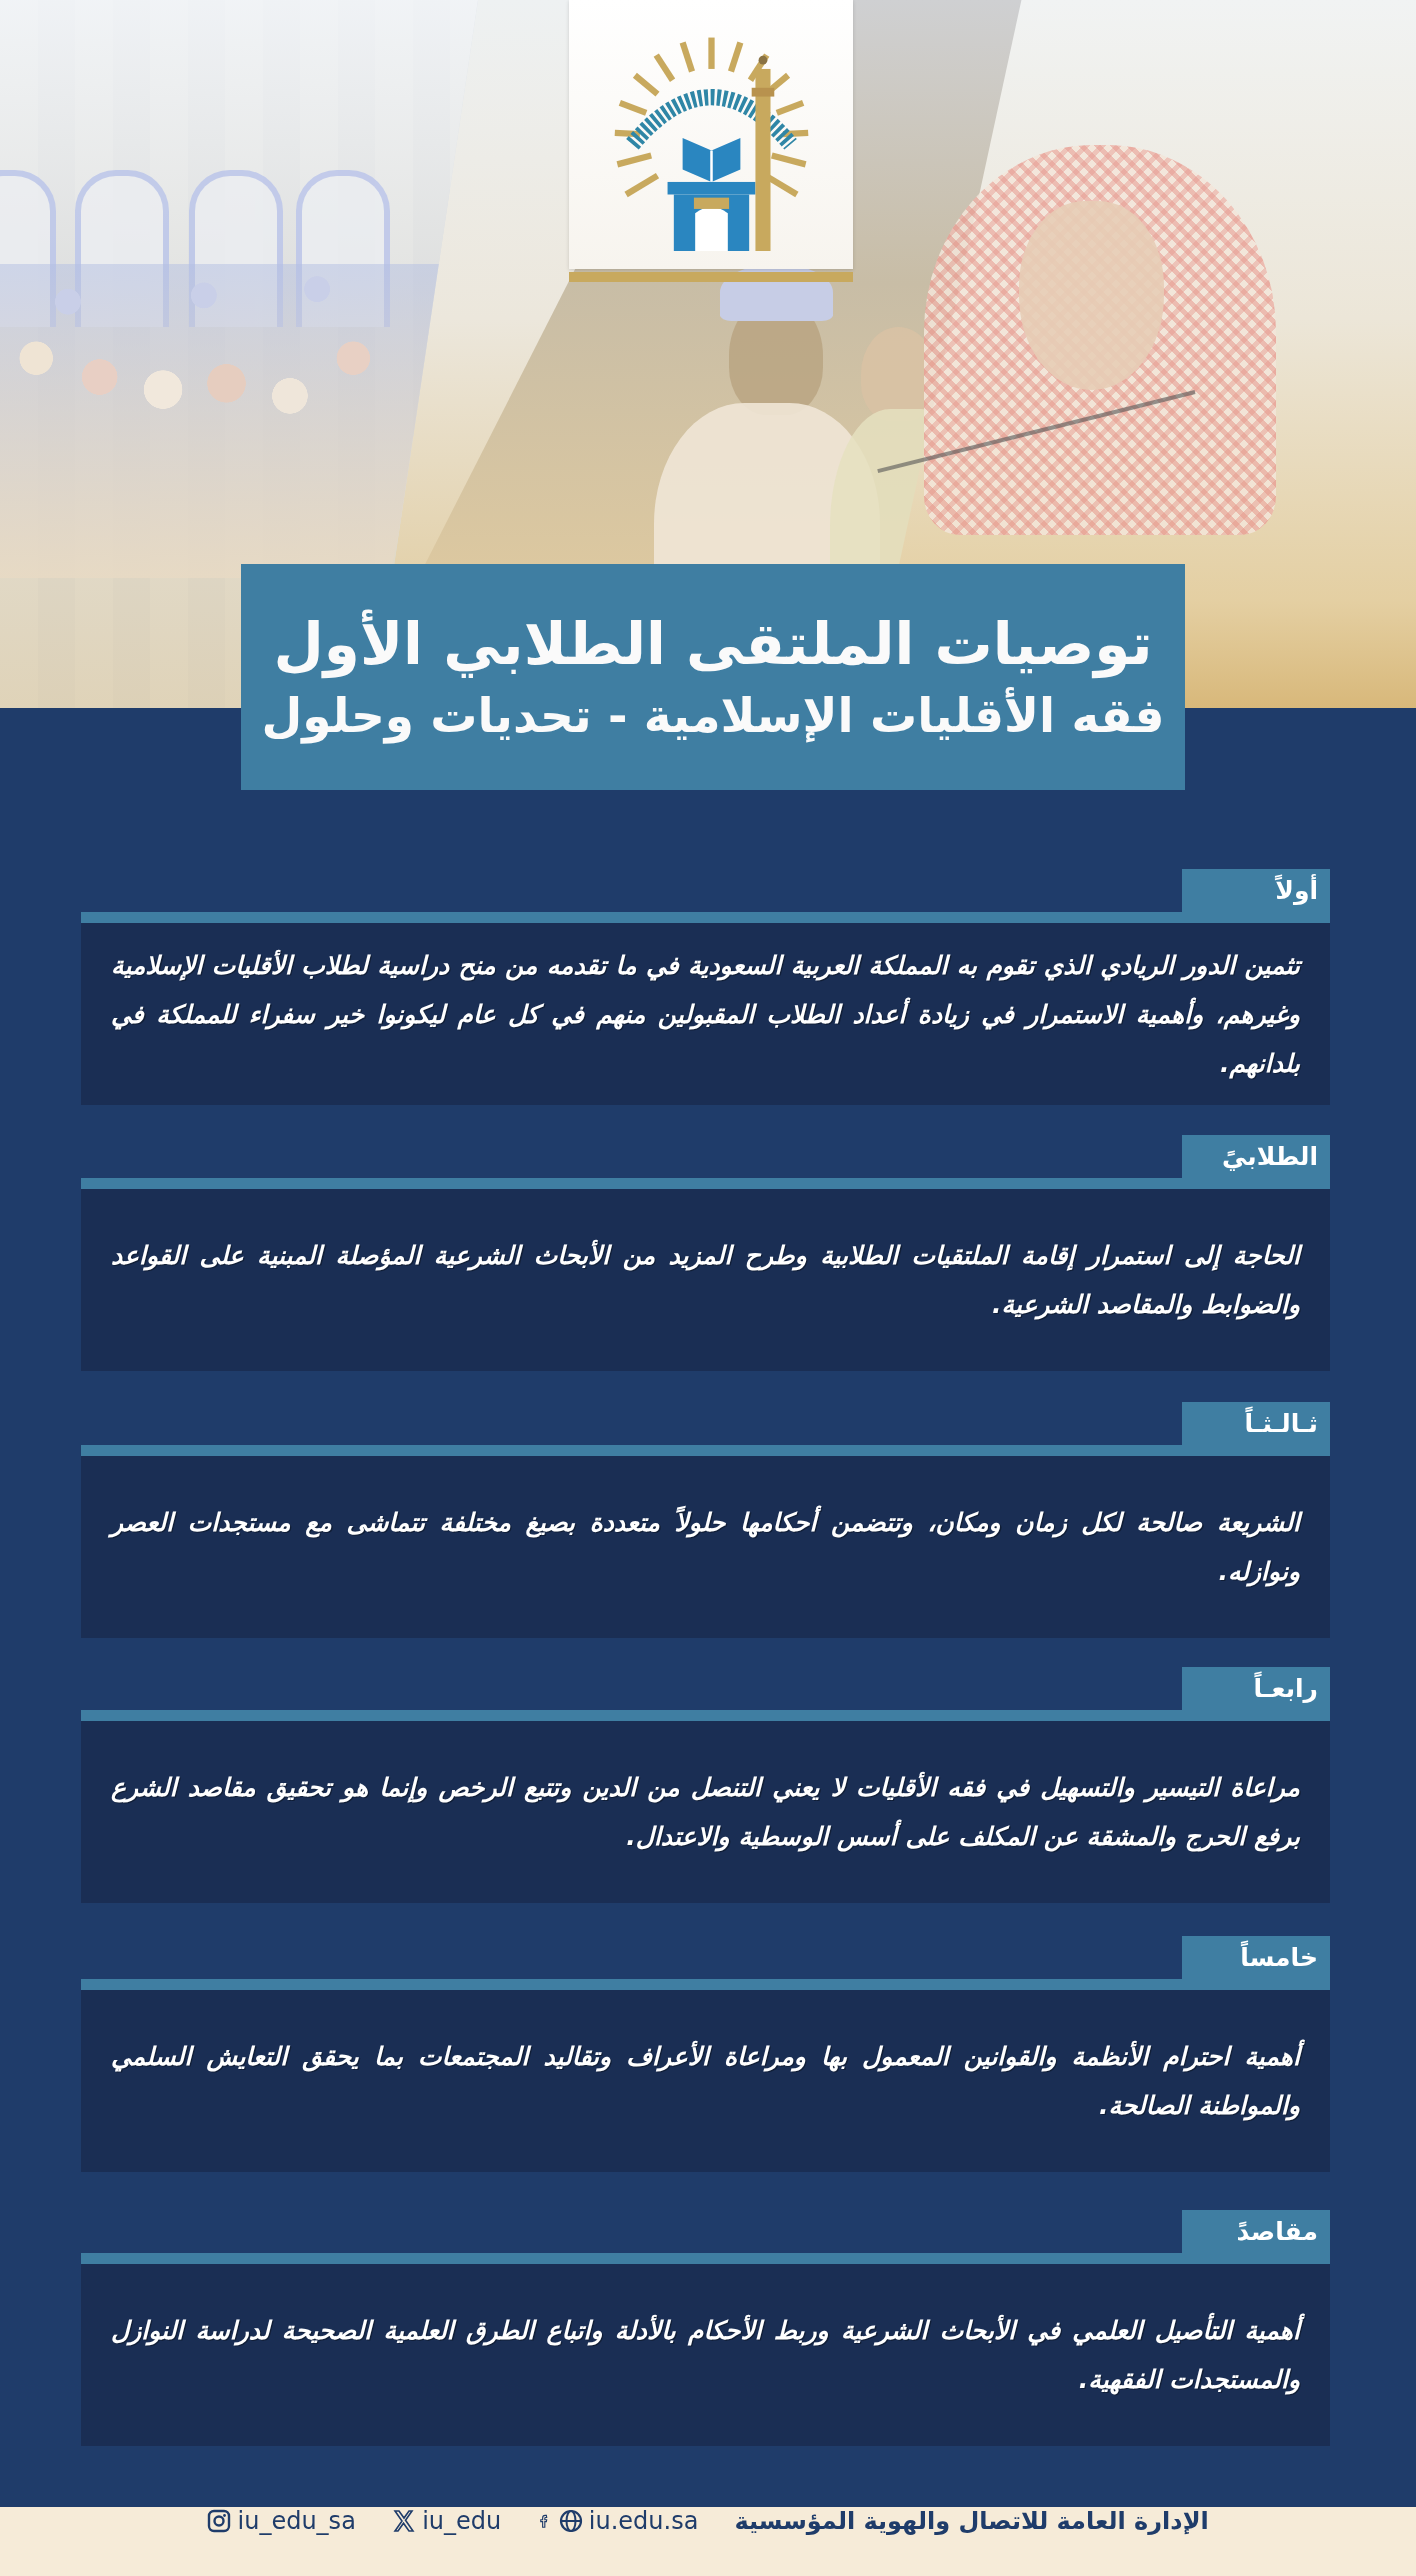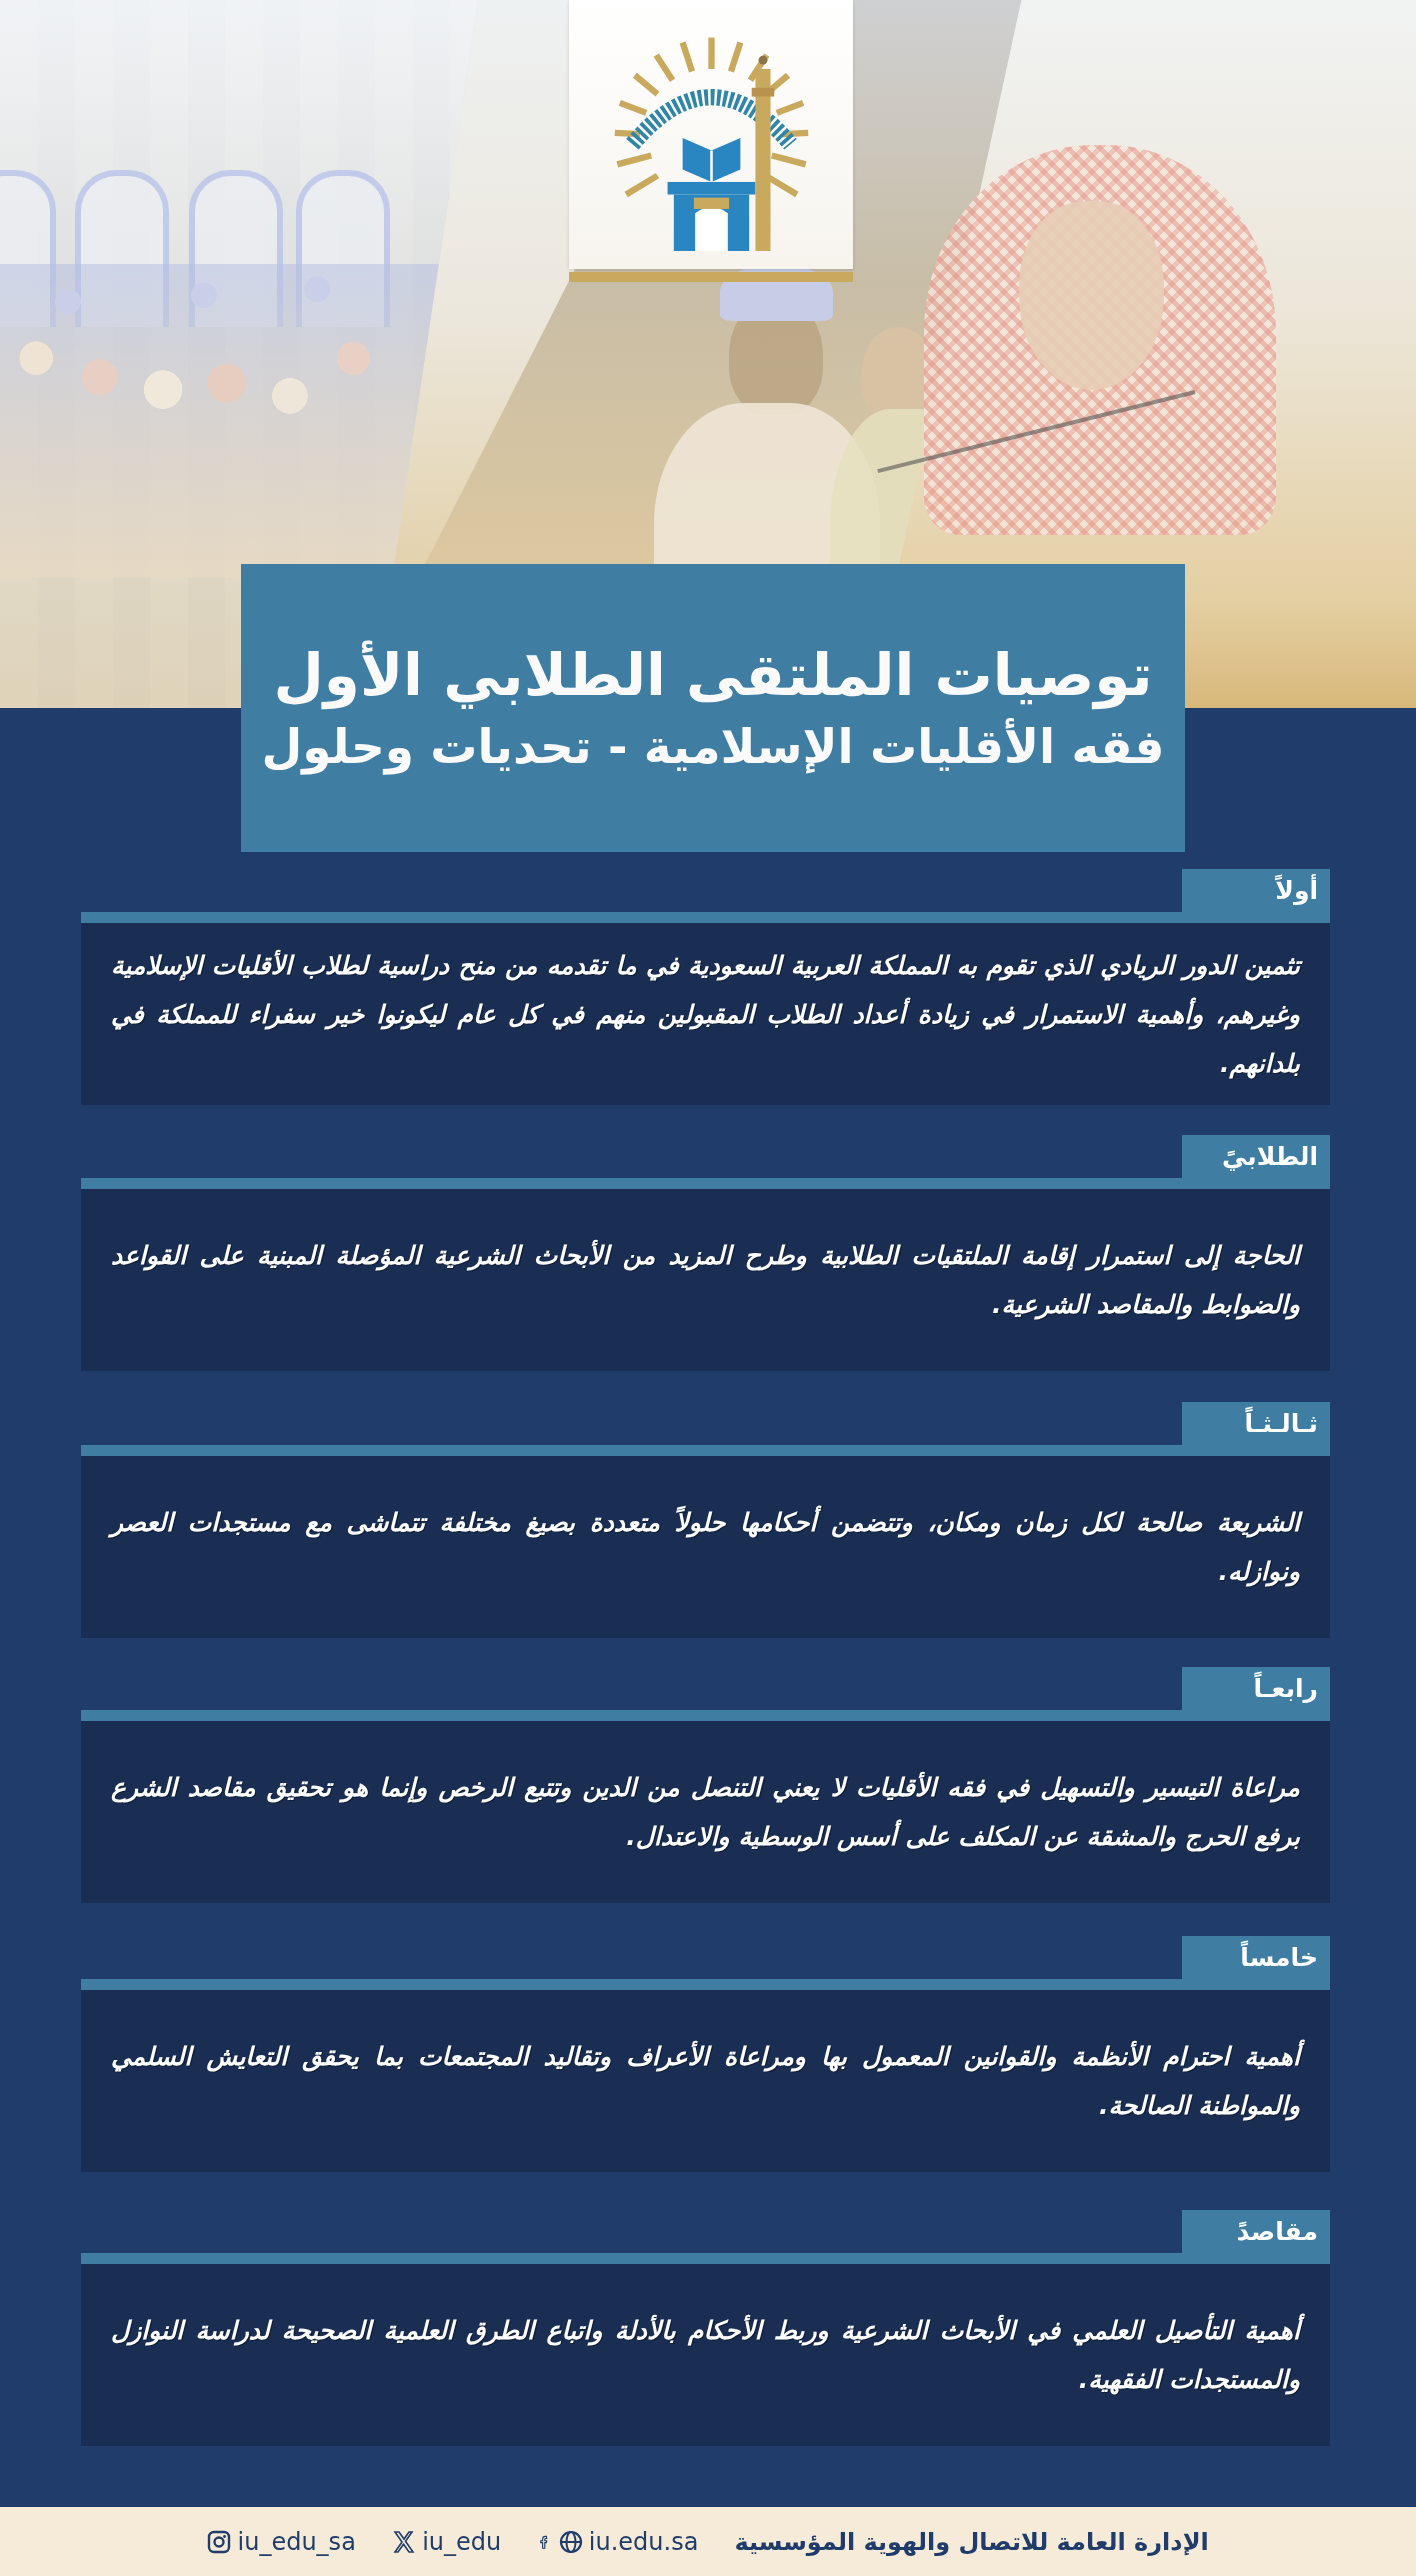--- a/index.html
+++ b/index.html
@@ -72,21 +72,21 @@
   }
   .logo-card {
     position:absolute; left:569px; top:0; width:284px; height:269px;
     background:linear-gradient(180deg,#ffffff,#f7f4ee);
     box-shadow:0 1.3px 3.8px rgba(0,0,0,0.15);
   }
   .logo-bar { position:absolute; left:569px; top:272px; width:284px; height:10px; background:#c8a95e; }
   .logo-svg { position:absolute; left:38px; top:25px; width:209px; height:226px; }
 
   .title-box {
-    position:absolute; left:241px; top:564px; width:944px; height:288px;
+    position:absolute; left:241px; top:564px; width:944px; height:226px;
     background:#3f7ea2; color:#fafafa; text-align:center;
     display:flex; flex-direction:column; justify-content:center; align-items:center;
     direction:rtl;
   }
   .title-1 { font-family:"DejaVu Sans", sans-serif; font-weight:bold; font-size:58px; line-height:1.25; }
   .title-2 { font-family:"DejaVu Sans", sans-serif; font-weight:bold; font-size:47px; line-height:1.3; margin-top:4px; }
 
   .card { position:absolute; left:81px; width:1249px; }
   .card-tab {
     position:absolute; right:0; top:0; width:148px; height:43px;
@@ -104,21 +104,21 @@
   }
   .card-text {
     color:#ffffff; font-family:"DejaVu Sans", sans-serif; font-weight:bold;
     font-size:25px; line-height:49px; text-align:justify; width:100%;
     text-shadow:1.3px 1.3px 0 rgba(0,0,0,0.35);
   }
 
   .footer {
     position:absolute; left:0; top:2505px; width:1416px; height:71px;
     background:#f6ebd8; border-top:2.5px solid #1f3c6a; box-sizing:border-box;
-    display:flex; align-items:center; justify-content:center; gap:36px;
+    display:flex; align-items:flex-start; justify-content:center; gap:36px;
     color:#1f3c6a; font-family:"DejaVu Sans", sans-serif;
   }
   .f-item { display:flex; align-items:center; gap:6.3px; font-size:24px; }
   .f-dept { font-size:24px; font-weight:bold; direction:rtl; }
   .f-icon { width:24px; height:24px; display:inline-block; }
 </style>
 </head>
 <body>
 
 <div class="banner">

